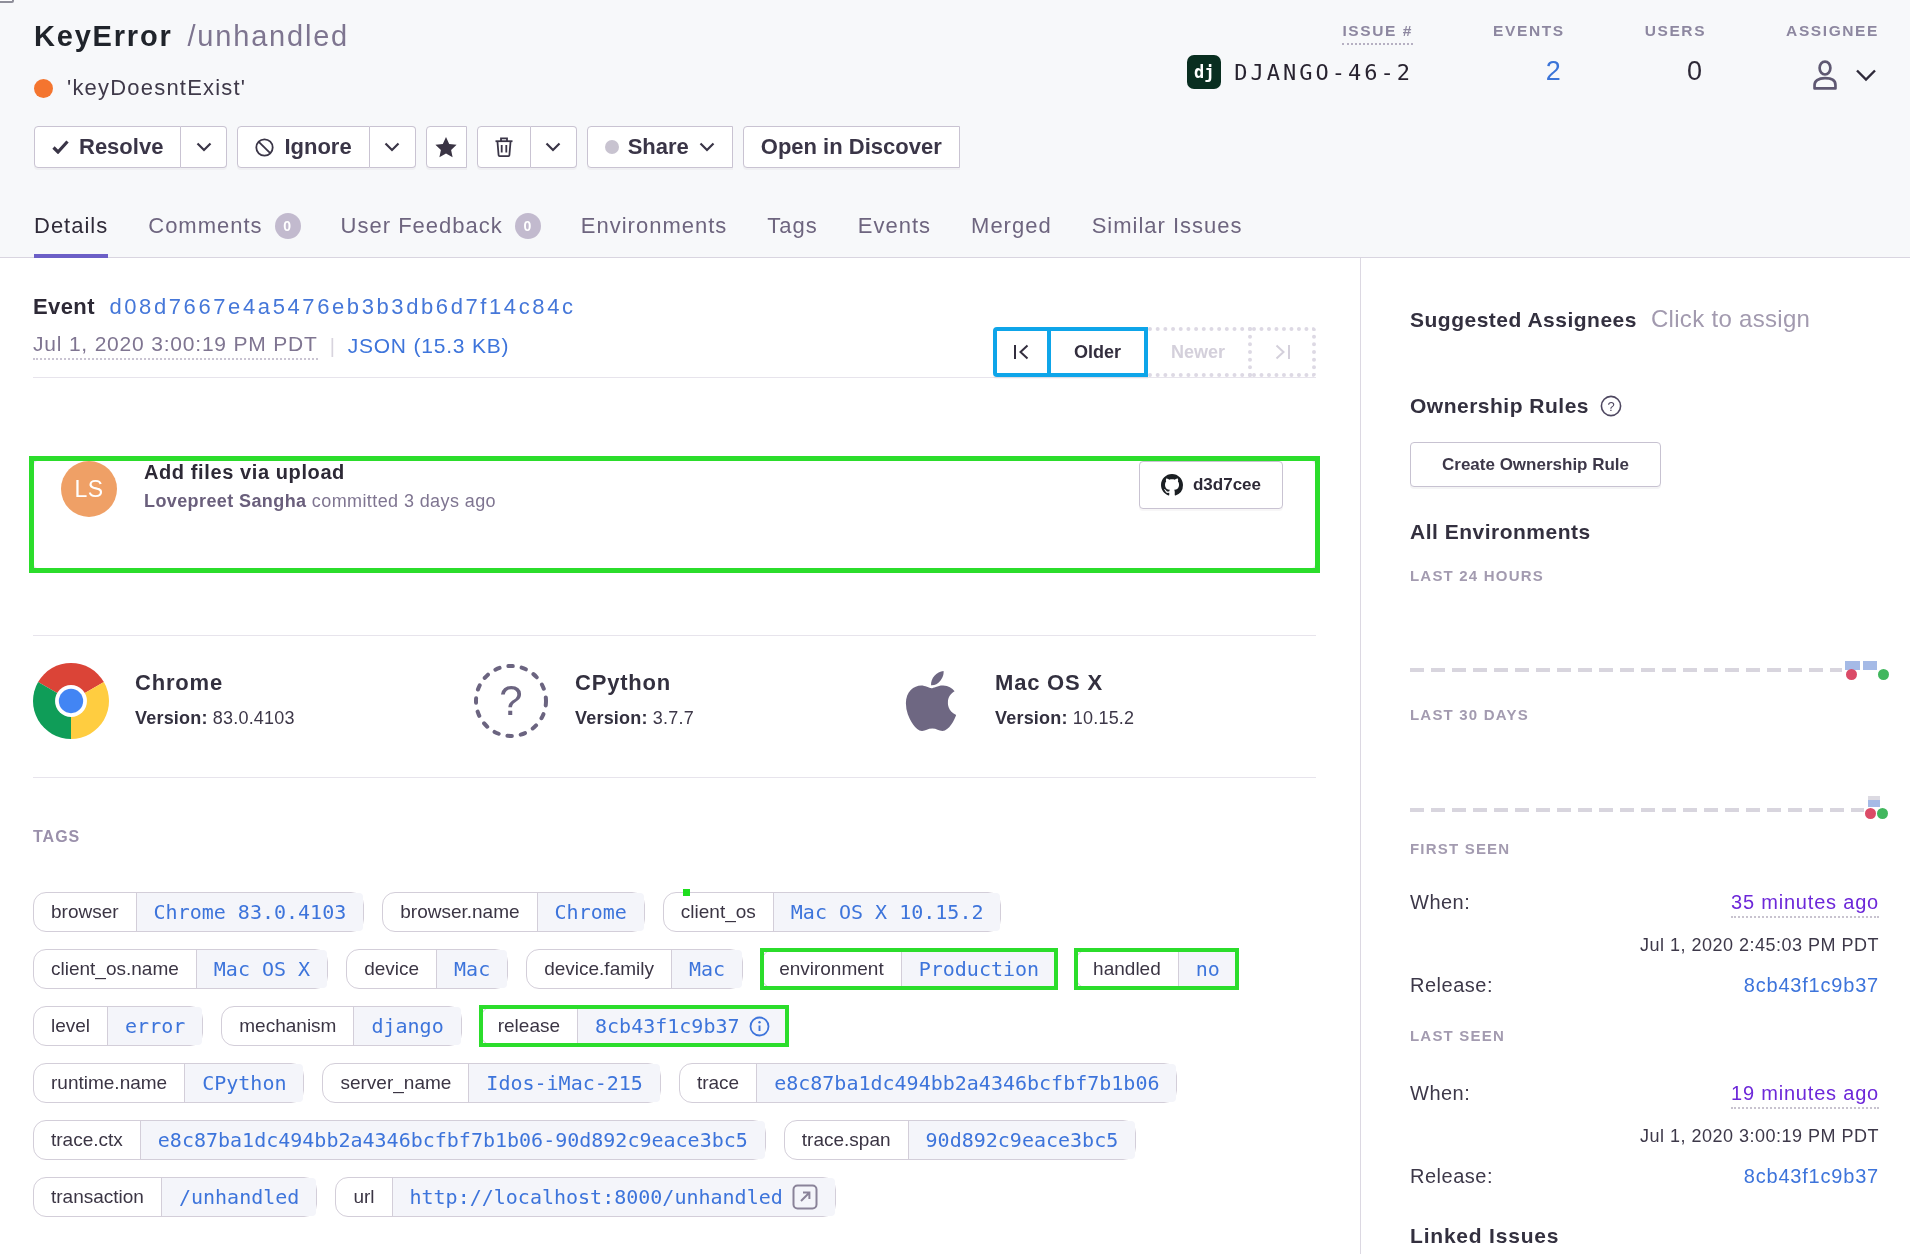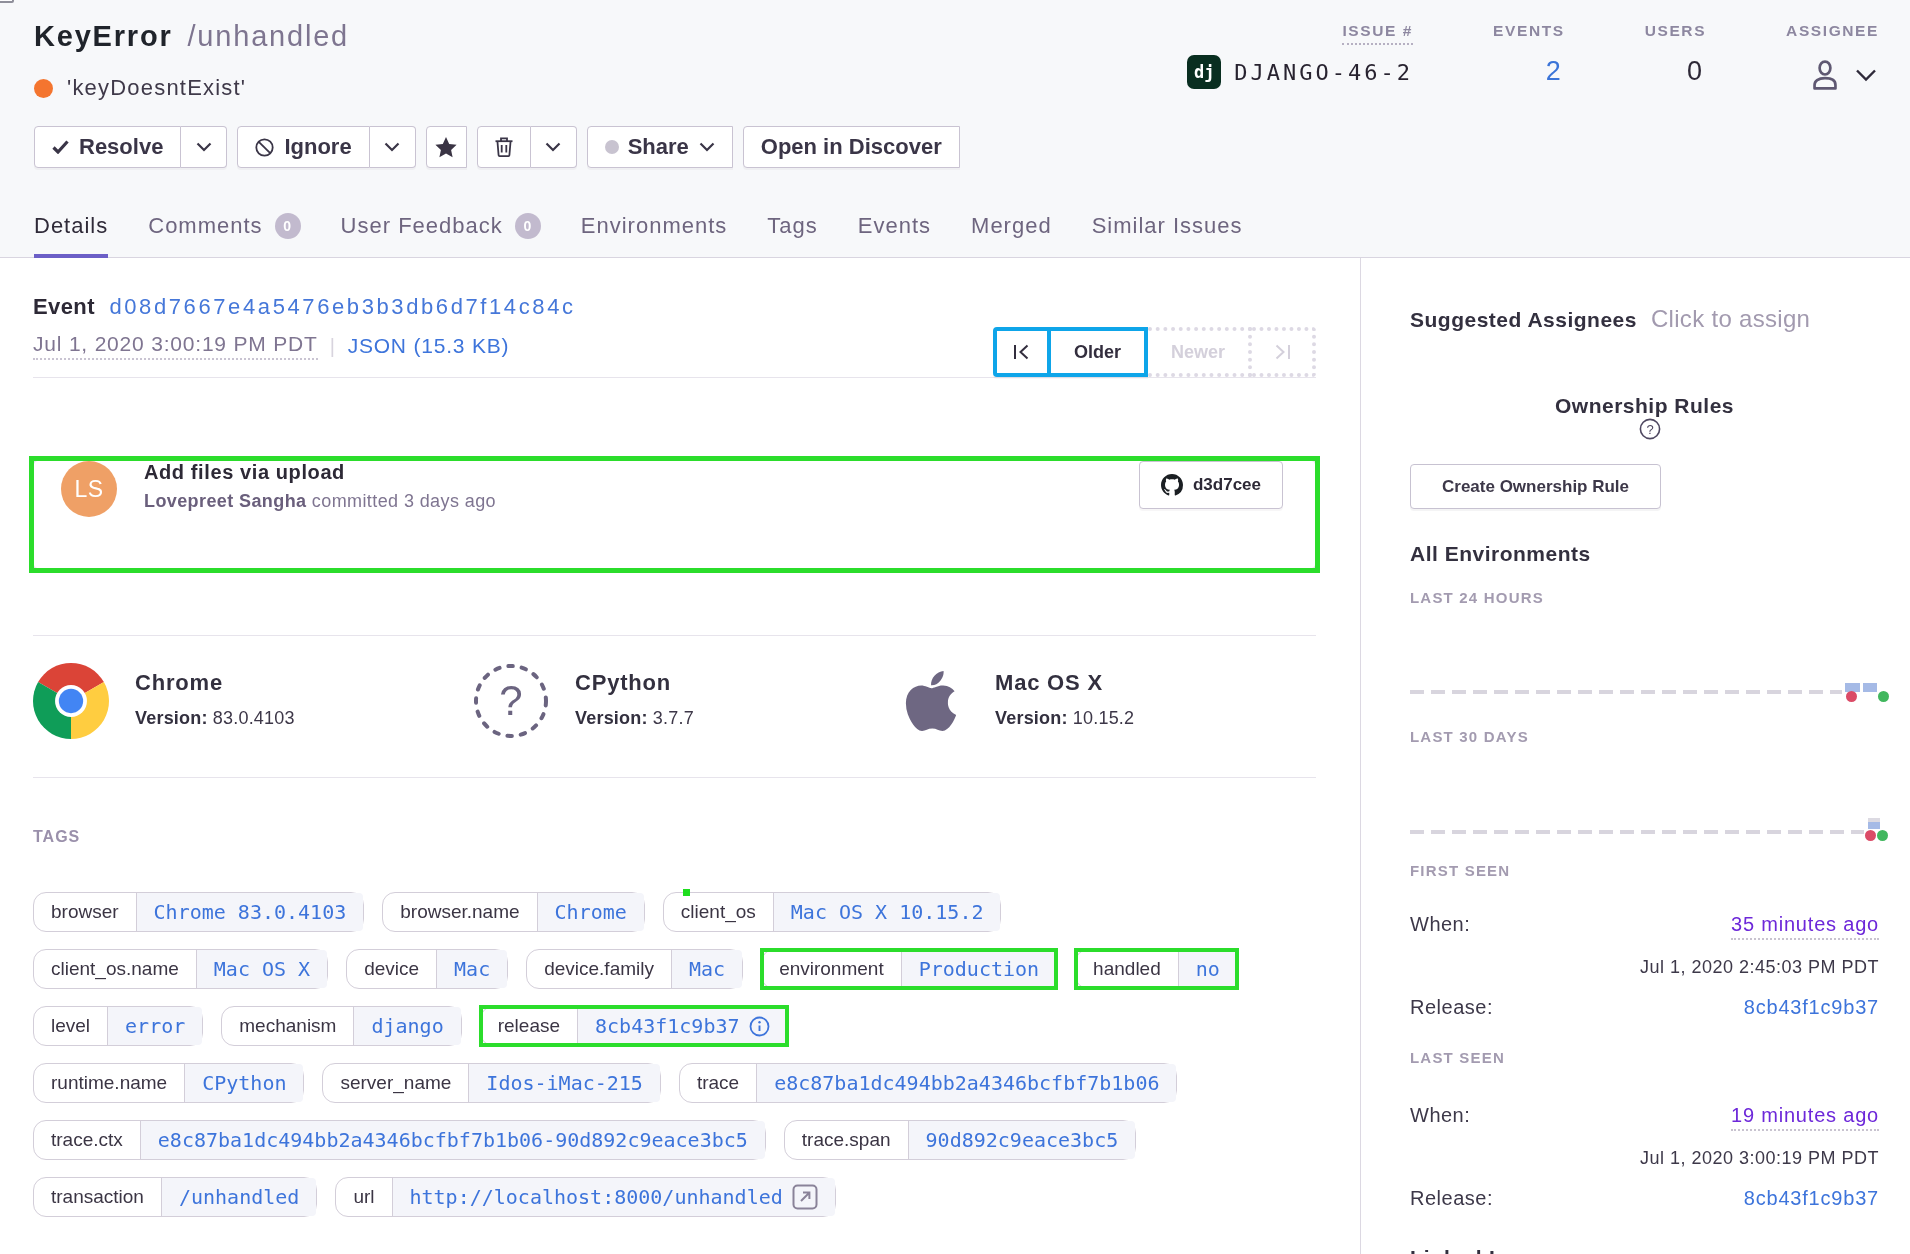--- a/index.html
+++ b/index.html
@@ -138,21 +138,21 @@
   .tag .v { border-left:1px solid #d3ced9; border-radius:0 4px 4px 0; background:#f4f5fa; padding:0 17px;
             display:flex; align-items:center; gap:9px; font-family:"DejaVu Sans Mono", monospace;
             font-size:20px; color:#3d74db; cursor:pointer; }
   .tag.annotated::after { content:""; position:absolute; inset:-2px; border:4px solid #2bdd2b; pointer-events:none; z-index:4; }
 
   
   .sidebar { flex:1; padding:47px 31px 0 49px; }
   .sb-assignees { display:flex; align-items:baseline; }
   .sb-h { font-size:21px; font-weight:700; color:#33303f; letter-spacing:0.5px; }
   .sb-hint { font-size:24px; color:#a29aaf; margin-left:14px; letter-spacing:0.3px; }
-  .sb-ownership { margin-top:61px; display:flex; align-items:center;flex-direction:column; }
+  .sb-ownership { margin-top:61px; display:flex; align-items:center; }
   .help-icon { margin-left:11px; }
   .sb-btn { margin-top:24px; height:45px; border:1px solid #c7c2d1; border-radius:4px; background:#fff;
             font-family:"Liberation Sans", sans-serif;
             display:inline-flex; align-items:center; padding:0 31px; font-size:17px; font-weight:700; color:#3d3849;
             box-shadow:0 2px 0 rgba(45,37,62,0.05); cursor:pointer; }
   .sb-env { margin-top:33px; font-size:21px; font-weight:700; color:#33303f; letter-spacing:0.5px; }
   .sb-period { margin-top:23px; font-size:15px; font-weight:700; color:#a39bb0; letter-spacing:1.2px; }
   .spark { position:relative; height:92px; }
   .spark .baseline { position:absolute; left:0; right:37px; bottom:4px; height:4px;
     background-image:repeating-linear-gradient(to right, #d8d5de 0, #d8d5de 14px, transparent 14px, transparent 21px); }

